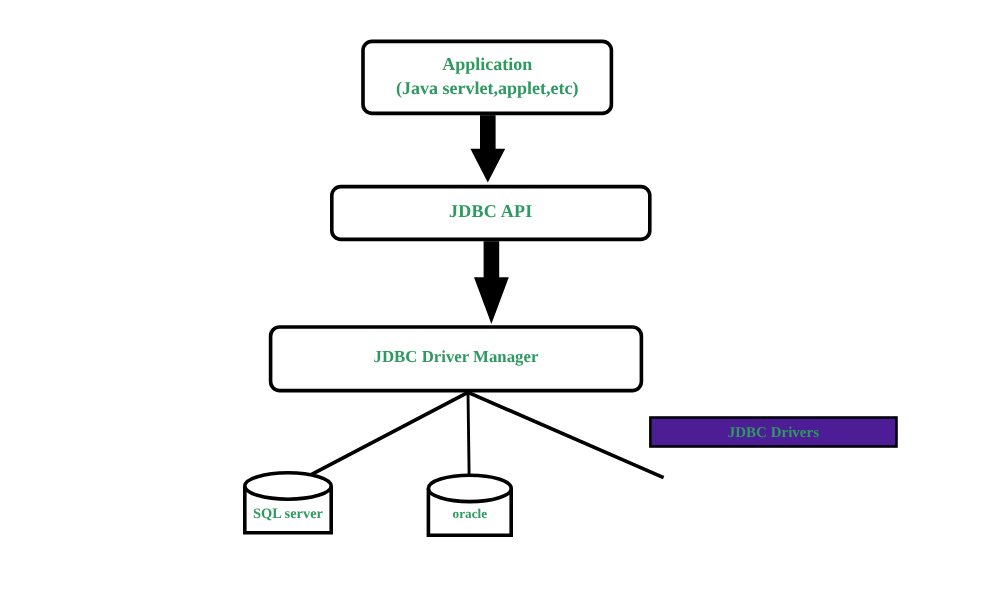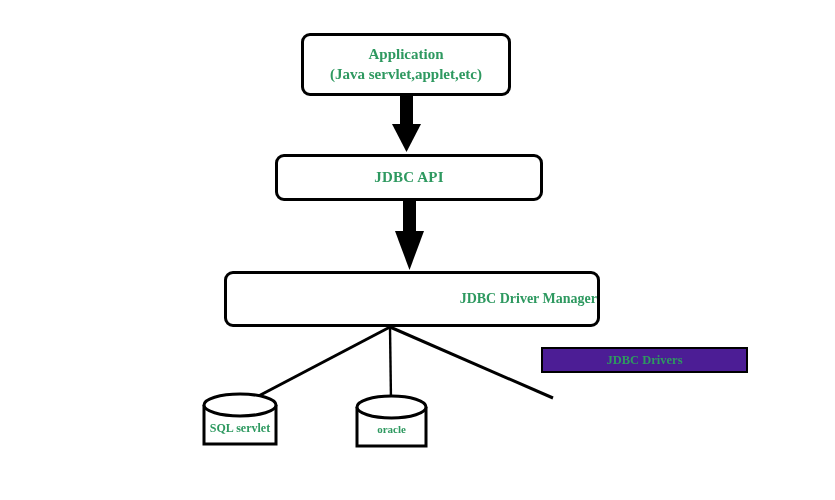--- a/index.html
+++ b/index.html
@@ -48,21 +48,21 @@
     line-height: 1.32;
     white-space: pre-line;
   }
 
   #app-box      { left: 301px; top: 33px;  width: 210px; height: 63px; }
   #app-box .node-label     { font-size: 15px; }
 
   #api-box      { left: 275px; top: 154px; width: 268px; height: 47px; }
   #api-box .node-label     { font-size: 15px; letter-spacing: 0.2px; }
 
-  #dm-box       { left: 224px; top: 271px; width: 376px; height: 56px; justify-content: flex-end; }
+  #dm-box       { left: 224px; top: 271px; width: 312px; height: 56px; }
   #dm-box .node-label      { font-size: 14px; }
 
   
   .legend-box {
     position: absolute;
     box-sizing: border-box;
     background: #4c1d95;
     border: 2px solid #000000;
     border-radius: 0;
     display: flex;
@@ -139,21 +139,21 @@
 
   <div class="legend-box" id="drivers-box">
     <div class="node-label">JDBC Drivers</div>
   </div>
 
   <div class="db" id="db-sql">
     <svg width="78" height="58" viewBox="0 0 78 58" xmlns="http://www.w3.org/2000/svg">
       <path d="M3,13 L3,52 L75,52 L75,13" fill="#ffffff" stroke="#000000" stroke-width="3"></path>
       <ellipse cx="39" cy="13" rx="36" ry="11" fill="#ffffff" stroke="#000000" stroke-width="3"></ellipse>
     </svg>
-    <div class="db-label">SQL servlet</div>
+    <div class="db-label">SQL server</div>
   </div>
 
   <div class="db" id="db-oracle">
     <svg width="75" height="60" viewBox="0 0 75 60" xmlns="http://www.w3.org/2000/svg">
       <path d="M3,17 L3,56 L72,56 L72,17" fill="#ffffff" stroke="#000000" stroke-width="3"></path>
       <ellipse cx="37.5" cy="17" rx="34.5" ry="11" fill="#ffffff" stroke="#000000" stroke-width="3"></ellipse>
     </svg>
     <div class="db-label">oracle</div>
   </div>
 

